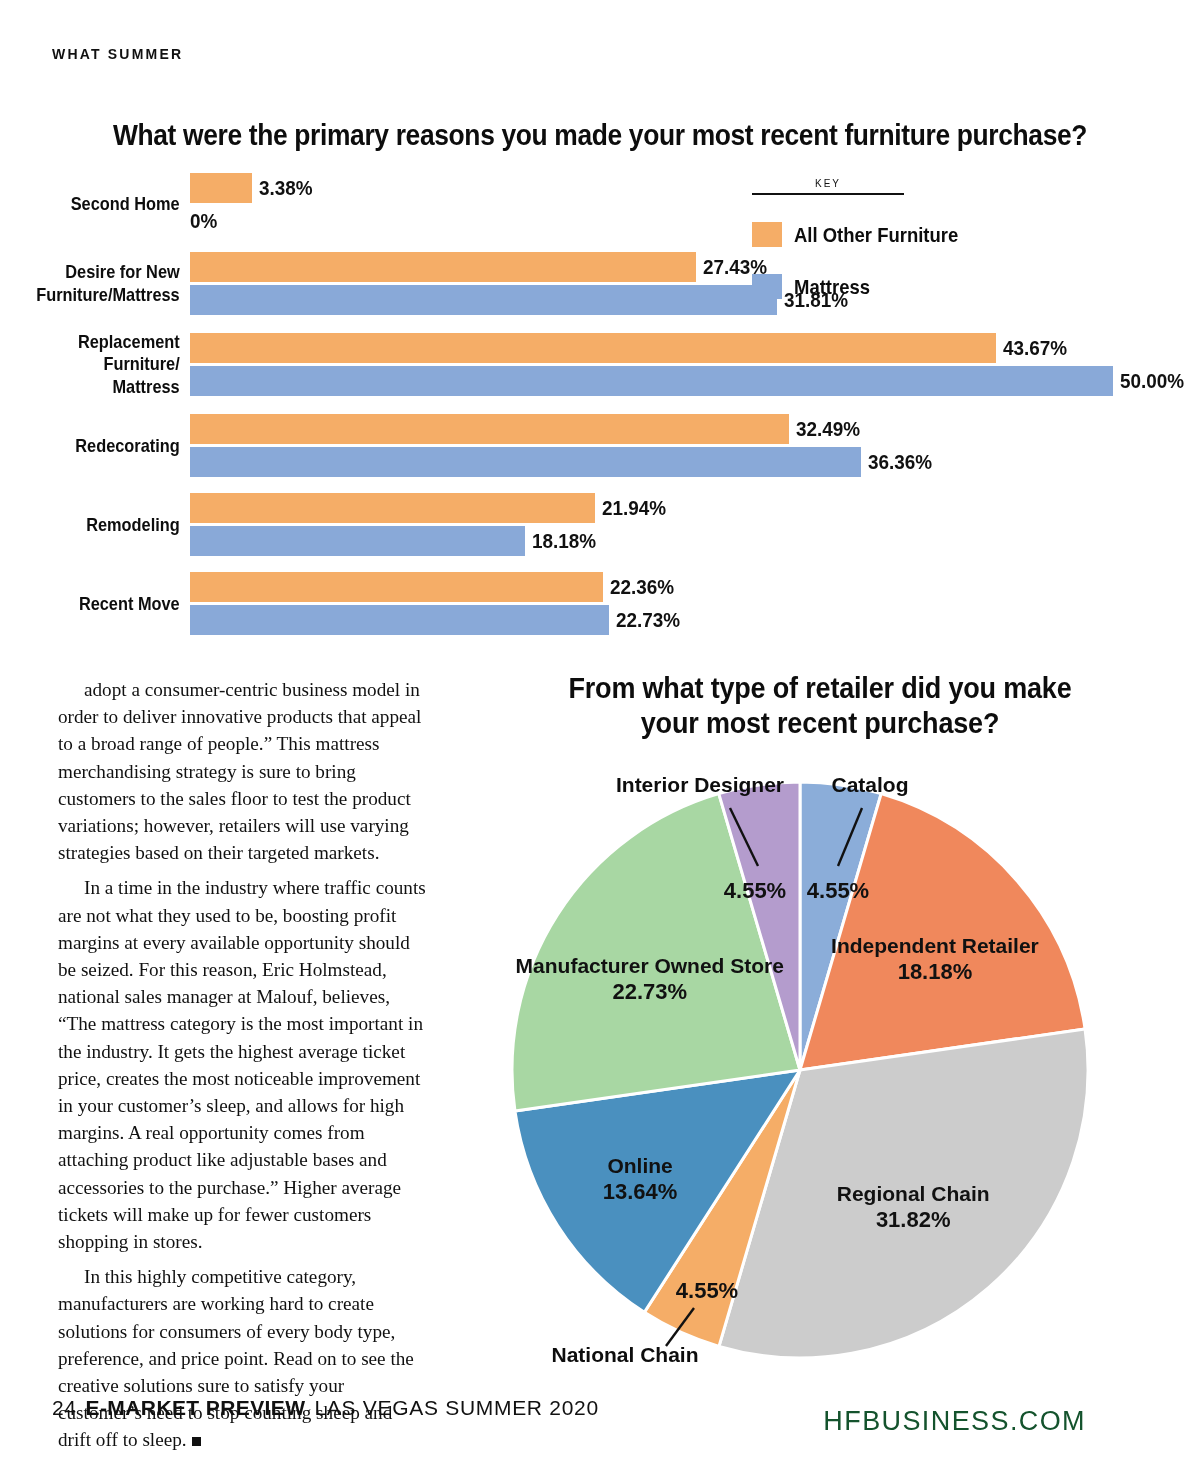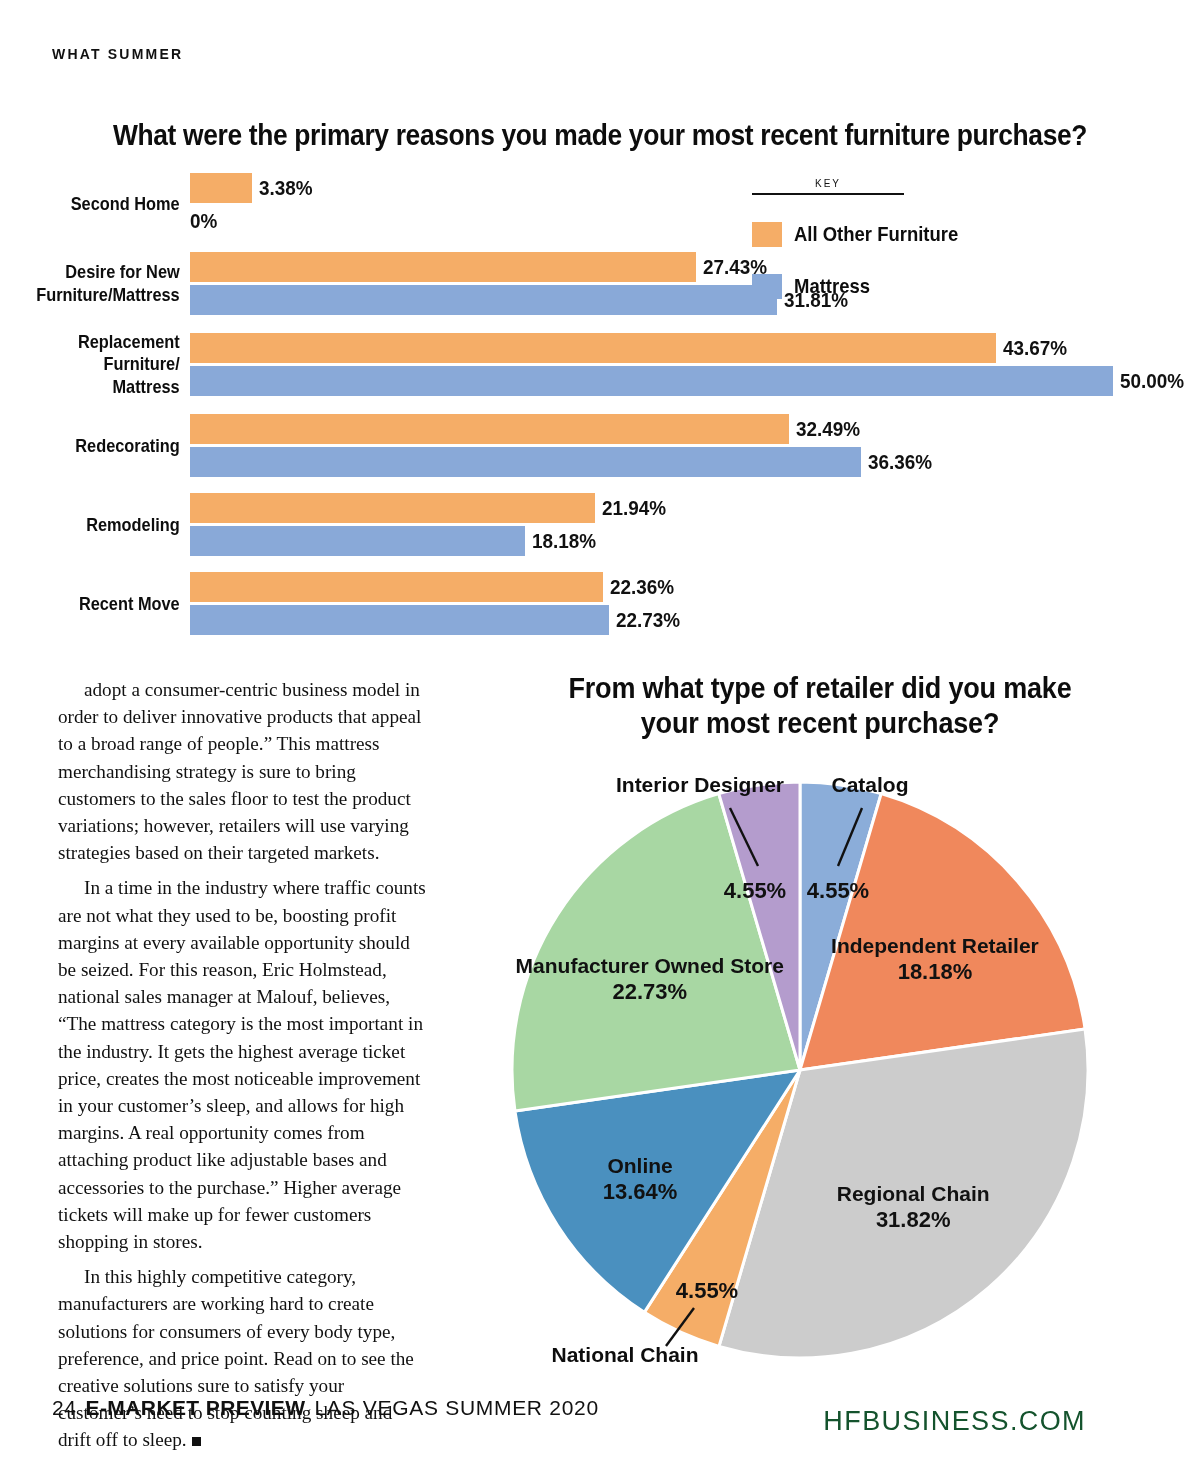--- a/index.html
+++ b/index.html
@@ -123,21 +123,21 @@
   }
   #legend-rule {
     width: 152px;
     height: 1.5px;
     background: #111111;
     margin-top: 4px;
     margin-bottom: 8px;
   }
   .legend-item {
     display: flex;
-    align-items: center;
+    align-items: flex-end;
     margin-bottom: 3px;
     margin-top: 27px;
   }
   .legend-swatch {
     width: 30px;
     height: 25px;
     flex: 0 0 30px;
   }
   .legend-label {
     margin-left: 12px;

